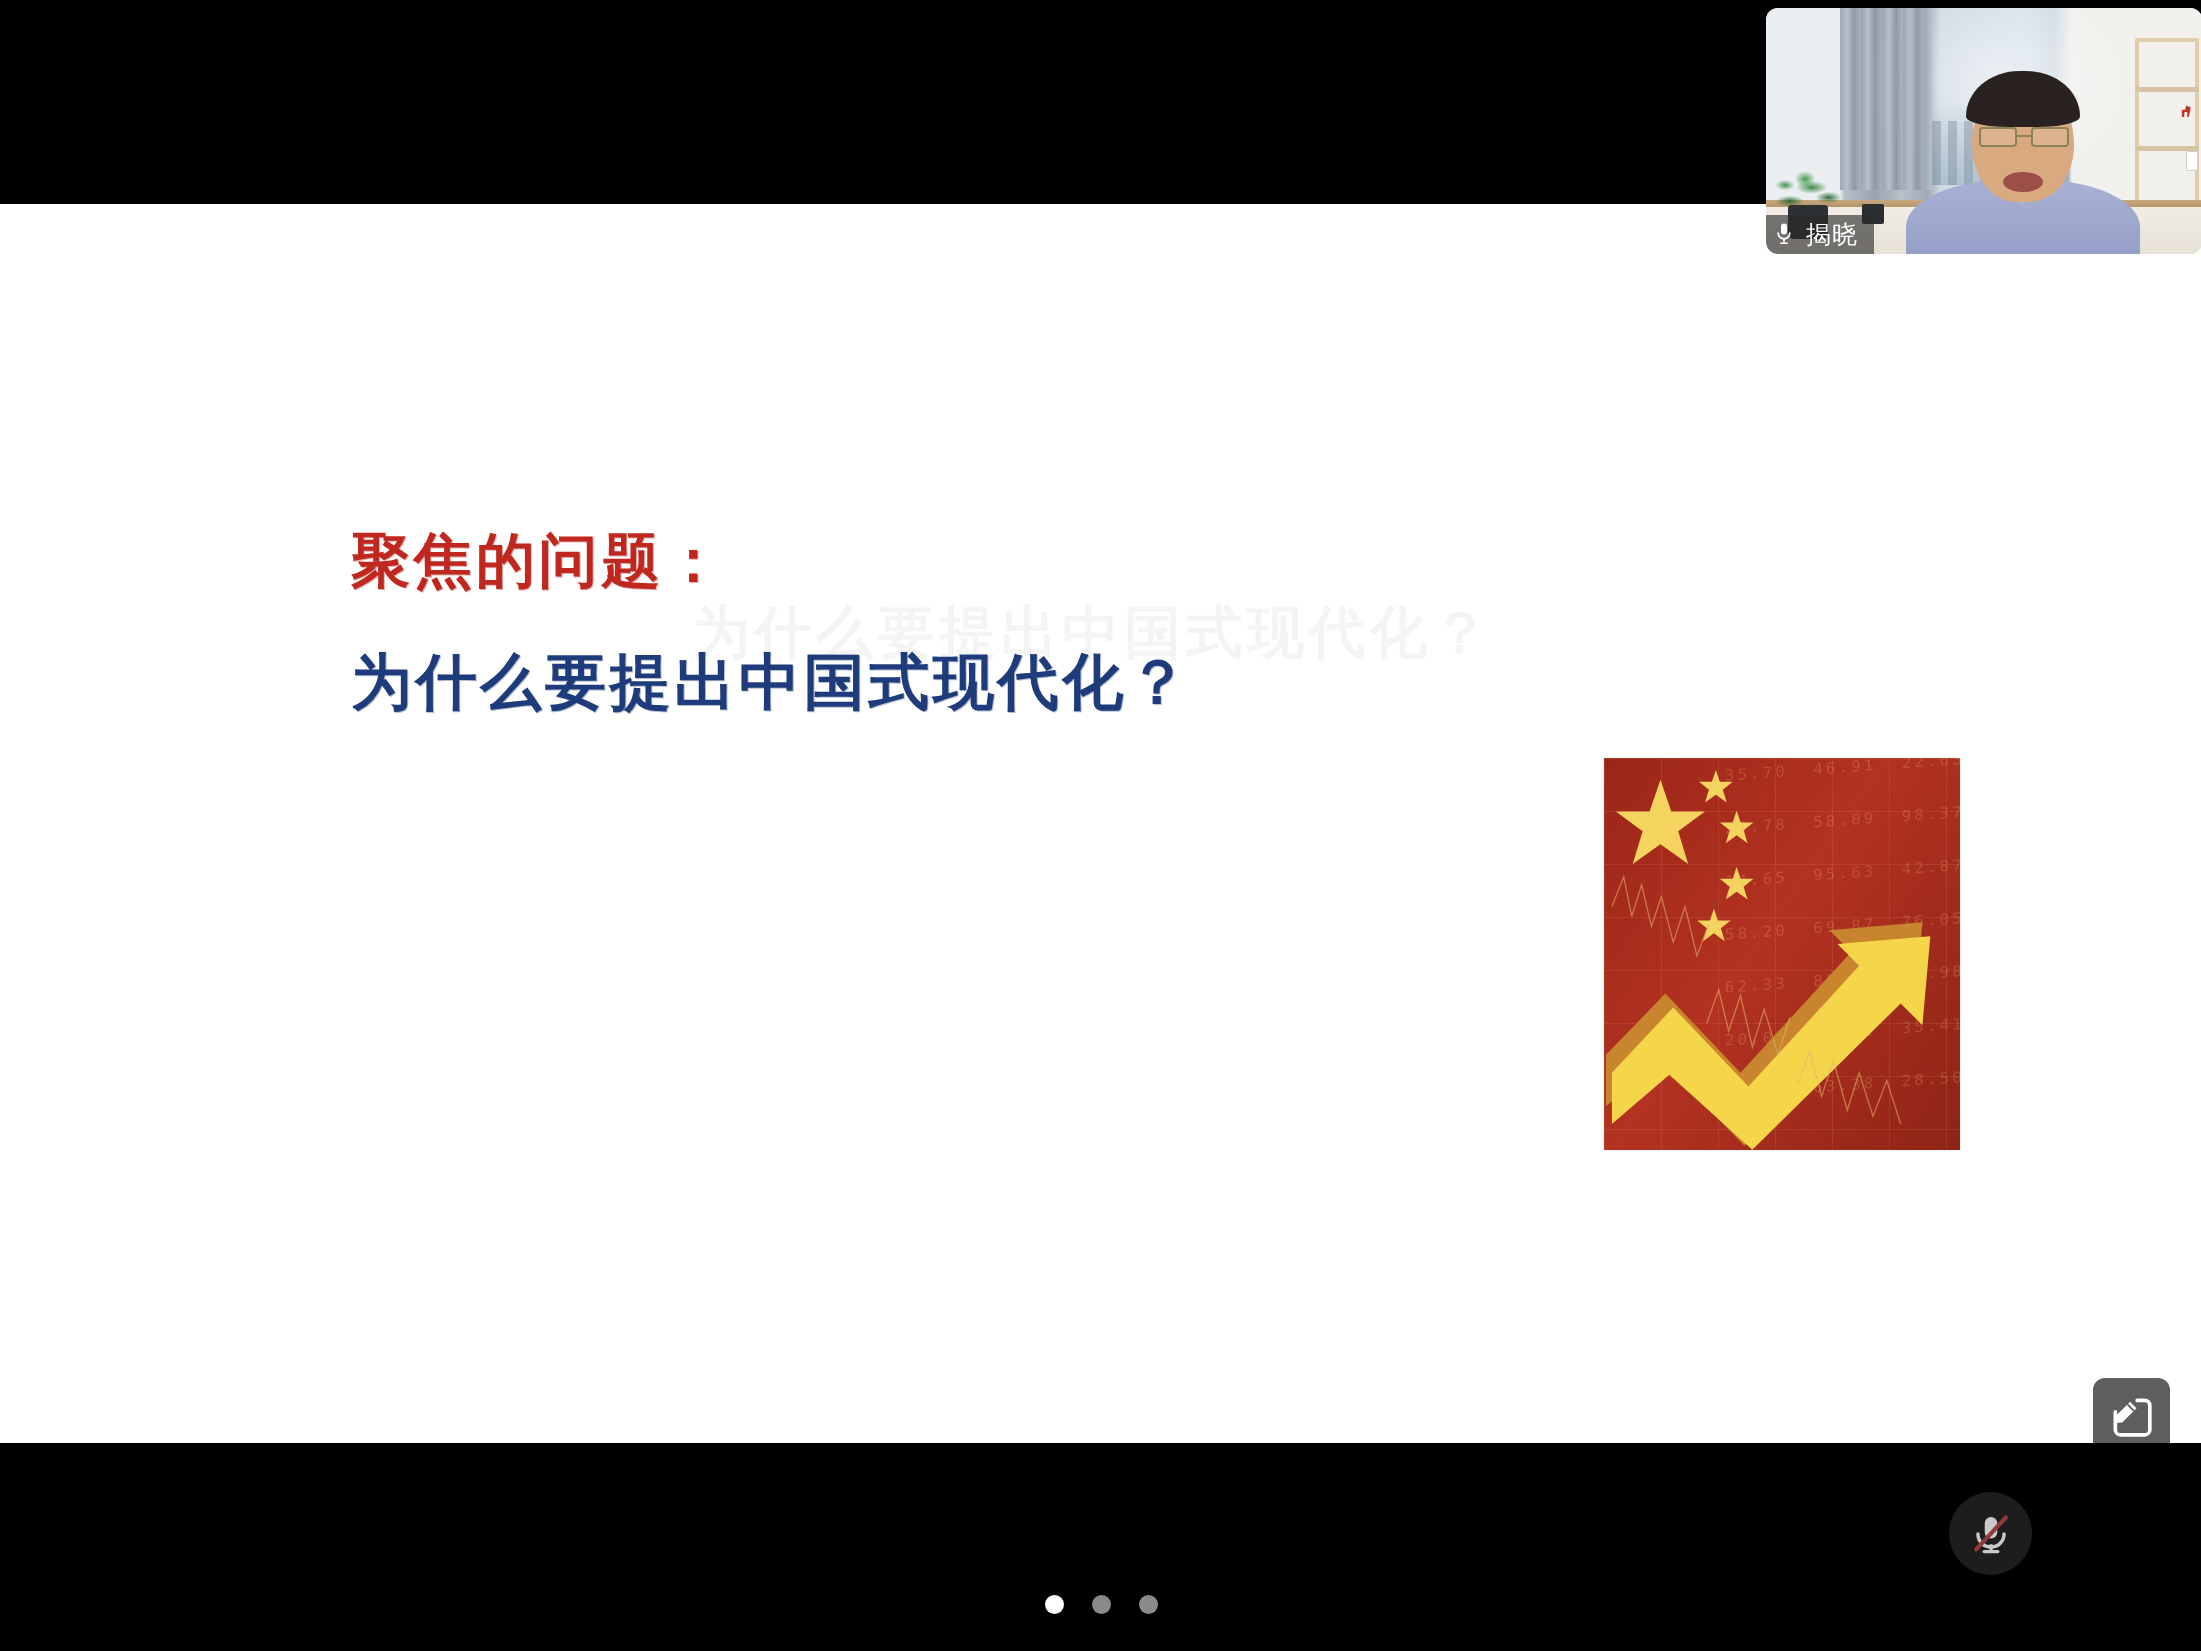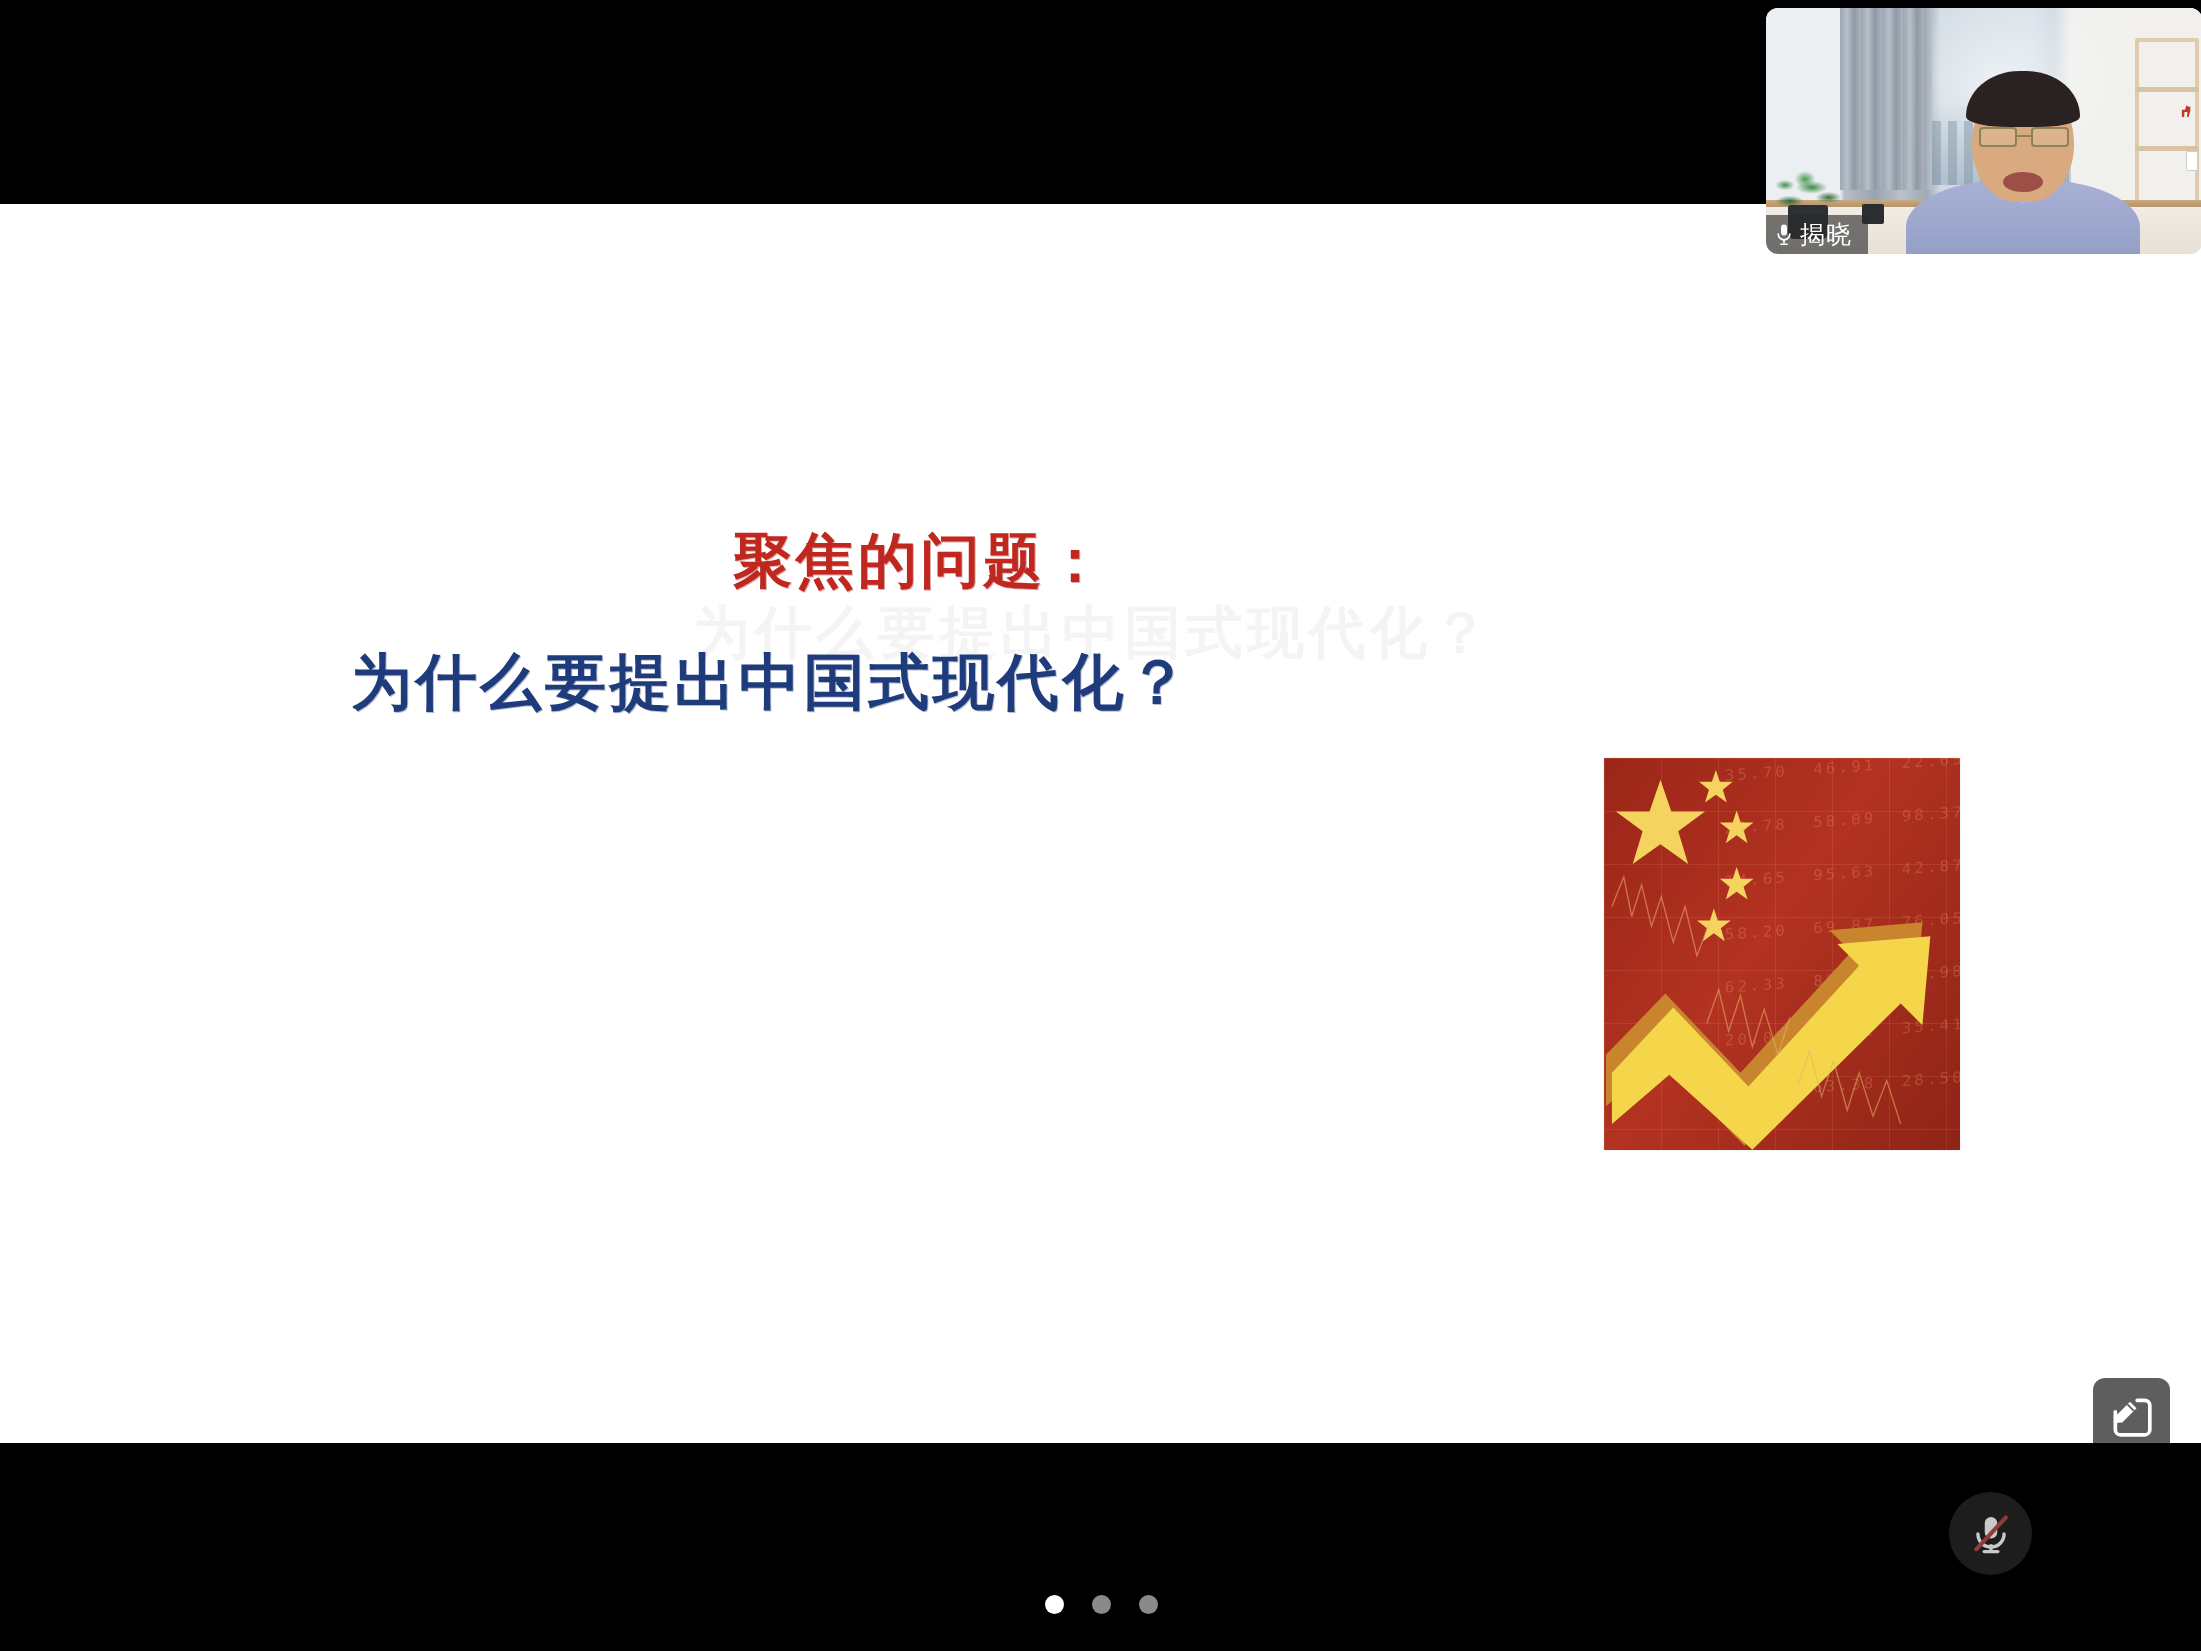--- a/index.html
+++ b/index.html
@@ -45,21 +45,20 @@
     letter-spacing: 0.06em;
     white-space: nowrap;
     line-height: 1.0;
   }
 
   .slide-line.heading {
     color: #C0271F;
     font-size: 59px;
     margin-bottom: 61px;
     text-shadow: 1px 1px 0 rgba(160,30,25,0.35);
-    text-align: center;
   }
 
   .slide-line.question {
     color: #1E3C7C;
     font-size: 61px;
     margin-bottom: 55px;
     text-shadow: 1px 1px 0 rgba(20,40,100,0.3);
   }
   .slide-line.question:last-child { margin-bottom: 0; }
 
@@ -310,22 +309,21 @@
     width: 22%; height: 11%;
     background: #9c4f47;
     border-radius: 50%;
   }
 
   #video-thumb .name-chip {
     position: absolute;
     left: 0;
     bottom: 0;
     display: flex;
-    align-items: center;
-    gap: 8px;
+    gap: 14px;
     padding: 7px 16px 7px 10px;
     background: rgba(40,40,40,0.62);
     border-radius: 0 8px 0 12px;
   }
   #video-thumb .name-chip .mic-glyph {
     width: 16px;
     height: 24px;
     position: relative;
     flex: 0 0 auto;
   }

